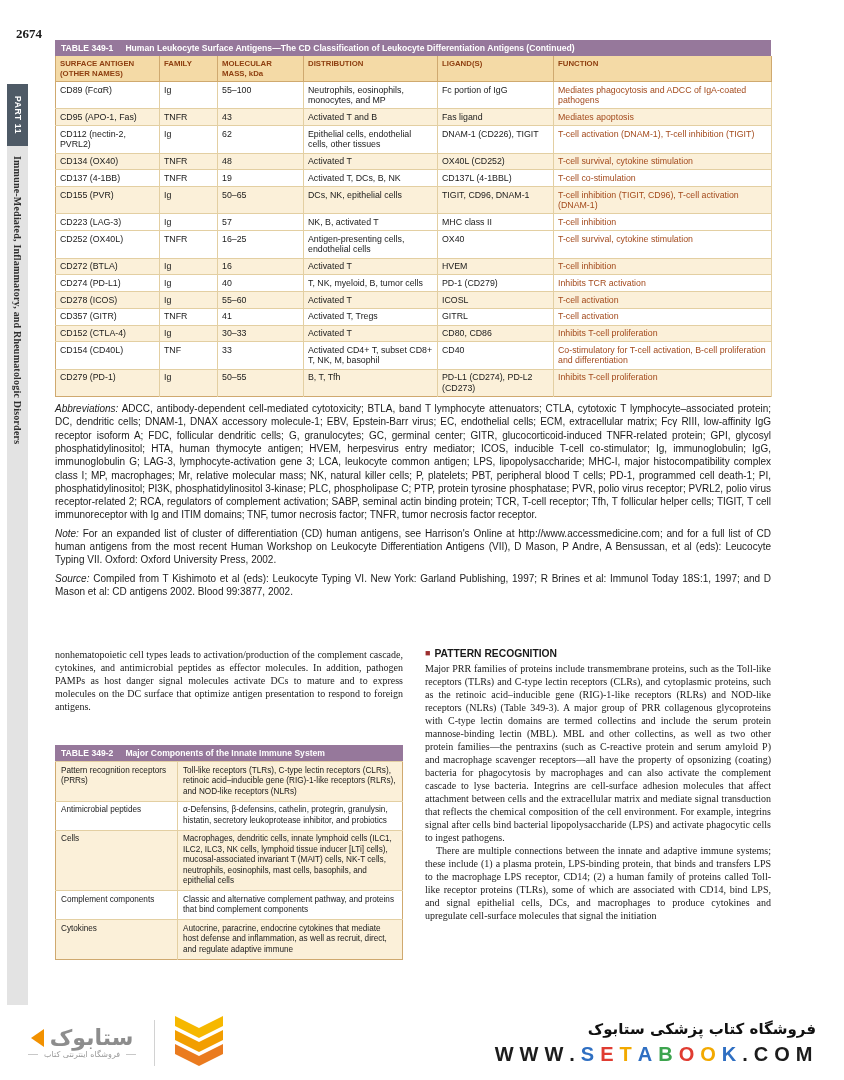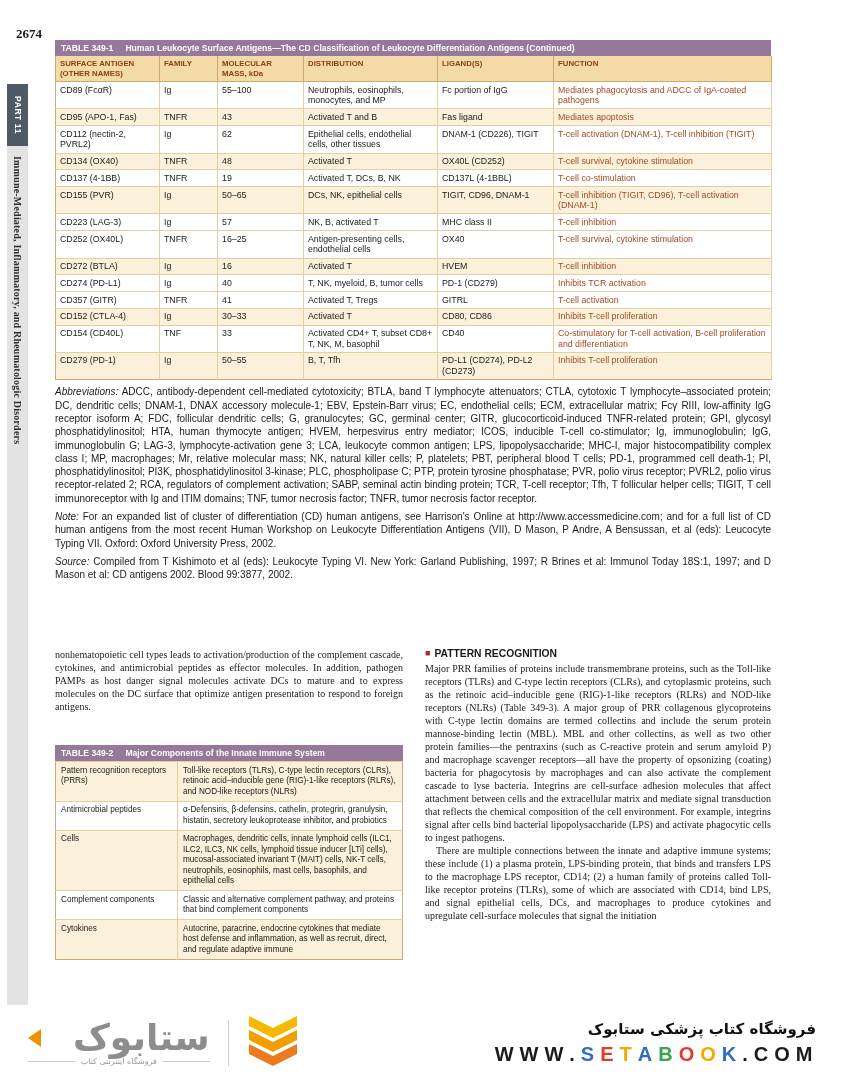--- a/index.html
+++ b/index.html
@@ -69,21 +69,21 @@
 
   
   .footer {
     position:absolute; left:0; top:1006px; width:844px; height:74px; background:#fff; z-index:5;
     display:flex; align-items:center; justify-content:space-between; padding:0 28px; box-sizing:border-box;
   }
   .f-left { display:flex; align-items:center; gap:18px; }
   .wordmark { text-align:center; }
   .mark-row { display:flex; align-items:center; justify-content:center; gap:6px; }
   .mark-tri { width:0; height:0; border-top:9px solid transparent; border-bottom:9px solid transparent; border-right:13px solid var(--accent_orange); }
-  .mark-ar { font-family:"DejaVu Sans", sans-serif; font-size:36px; font-weight:bold; color:#8d8d8d; line-height:1;margin-left:26px; }
+  .mark-ar { font-family:"DejaVu Sans", sans-serif; font-size:22px; font-weight:bold; color:#8d8d8d; line-height:1; }
   .mark-sub { font-family:"DejaVu Sans", sans-serif; font-size:8px; color:#9a9a9a; margin-top:1px; display:flex; align-items:center; gap:6px; direction:rtl; }
   .mark-sub::before, .mark-sub::after { content:""; height:1px; background:#c8c8c8; flex:1; min-width:10px; }
   .f-divider { width:1px; height:46px; background:#d2d2d2; }
   .f-right { display:flex; flex-direction:column; align-items:flex-end; gap:5px; }
   .store-title { font-family:"DejaVu Sans", sans-serif; font-size:15px; font-weight:bold; color:#101010; direction:rtl; }
   .url { font-family:"Liberation Sans", sans-serif; font-size:20px; font-weight:bold; letter-spacing:1px; white-space:nowrap; }
   .url span { margin:0 2.5px; }
 </style>
 </head>
 <body>
@@ -197,20 +197,28 @@
             <td class="func">T-cell inhibition</td>
           </tr>
           <tr>
             <td>CD274 (PD-L1)</td>
             <td>Ig</td>
             <td>40</td>
             <td>T, NK, myeloid, B, tumor cells</td>
             <td>PD-1 (CD279)</td>
             <td class="func">Inhibits TCR activation</td>
           </tr>
+          <tr class="c">
+            <td>CD278 (ICOS)</td>
+            <td>Ig</td>
+            <td>55–60</td>
+            <td>Activated T</td>
+            <td>ICOSL</td>
+            <td class="func">T-cell activation</td>
+          </tr>
           <tr>
             <td>CD357 (GITR)</td>
             <td>TNFR</td>
             <td>41</td>
             <td>Activated T, Tregs</td>
             <td>GITRL</td>
             <td class="func">T-cell activation</td>
           </tr>
           <tr class="c">
             <td>CD152 (CTLA-4)</td>

